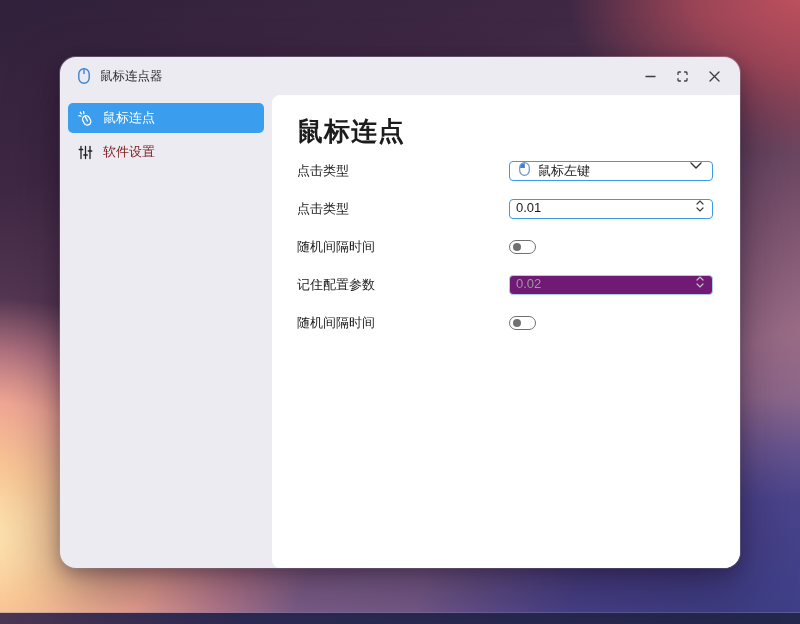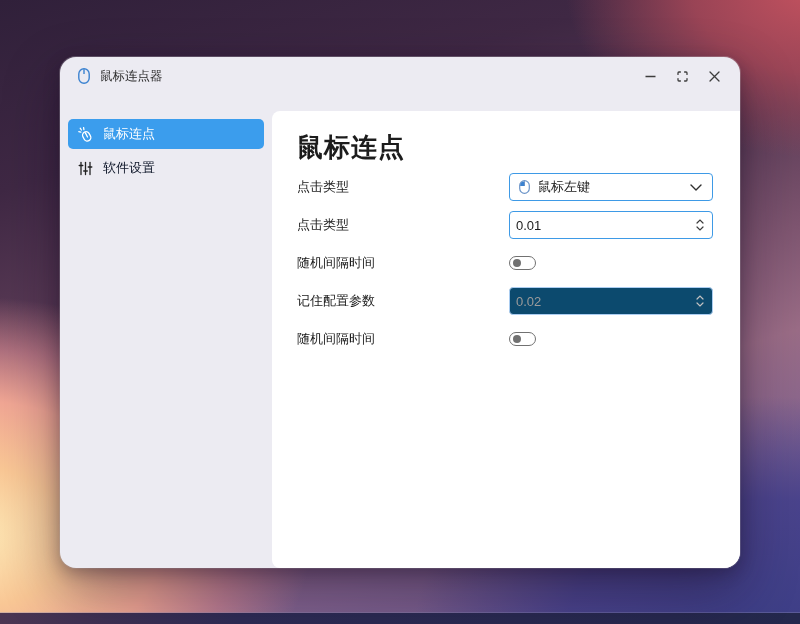--- a/index.html
+++ b/index.html
@@ -34,51 +34,51 @@
 
   
   .titlebar { height:38px; flex:0 0 38px; display:flex; align-items:center; padding:0 10px 0 18px; }
   .app-icon { width:12px; height:16px; flex:0 0 12px; }
   .titlebar-title { margin-left:10px; font-size:12.5px; color:#2b2b2b; }
   .win-controls { margin-left:auto; display:flex; }
   .win-btn { width:32px; height:26px; display:flex; align-items:center; justify-content:center; cursor:default; }
   .win-btn svg { display:block; }
 
   
-  .app-body { flex:1; display:flex; min-height:0;margin-top:16px; }
+  .app-body { flex:1; display:flex; min-height:0; }
   .sidebar { width:212px; flex:0 0 212px; padding:8px; }
   .nav-item {
     height:30px; border-radius:5px; display:flex; align-items:center;
-    gap:10px; padding:0 10px; font-size:13px; color:#0f172a; margin-bottom:4px;
+    gap:10px; padding:0 10px; font-size:13px; color:#7f1d1d; margin-bottom:4px;
   }
   .nav-item.selected { background:#3b9ded; color:#fff; }
   .nav-icon { width:15px; height:15px; flex:0 0 15px; display:flex; align-items:center; justify-content:center; }
 
   .content {
     flex:1; background:#fff; border-radius:8px 0 0 8px;
     padding:14px 27px 0 25px; min-width:0;
   }
   .page-heading { font-size:26px; font-weight:600; color:#1c1c1c; margin-top:7px; line-height:1.2; letter-spacing:1px; }
 
   
   .form { margin-top:10px; }
   .row { display:flex; align-items:center; height:28px; margin-bottom:10px;gap:9px; }
   .row-label { font-size:13px; color:#1b1b1b; }
   .ctl-slot { margin-left:auto; width:204px; display:flex; align-items:center; }
 
   .combobox, .numberbox {
-    width:204px; height:28px; background:#fff;
+    width:204px; height:20px; background:#fff;
     border:1.5px solid #3e9ae6; border-radius:4px;
-    display:flex; align-items:center; font-size:13px; color:#1b1b1b;
+    display:flex; align-items:flex-start; font-size:13px; color:#1b1b1b;
   }
   .combobox { padding:0 10px 0 9px; gap:8px; }
   .combobox .chev { margin-left:auto; }
   .numberbox { padding:0 8px 0 6px; }
   .numberbox .spin { margin-left:auto; display:flex; flex-direction:column; gap:2px; align-items:center; }
-  .numberbox.disabled { border-color:#abcdf1; color:#9b9b9b; background:#0c4a6e; }
+  .numberbox.disabled { border-color:#abcdf1; color:#9b9b9b; background:#701a75; }
 
   .toggle {
     width:27px; height:14px; border:1.5px solid #717171; border-radius:8px;
     position:relative; background:#fff;
   }
   .toggle .knob {
     position:absolute; left:3px; top:50%; transform:translateY(-50%);
     width:8px; height:8px; border-radius:50%; background:#717171;
   }
 </style>

